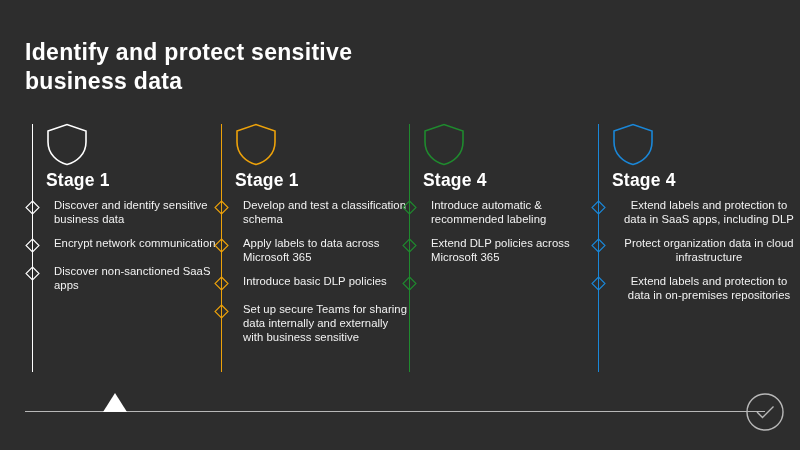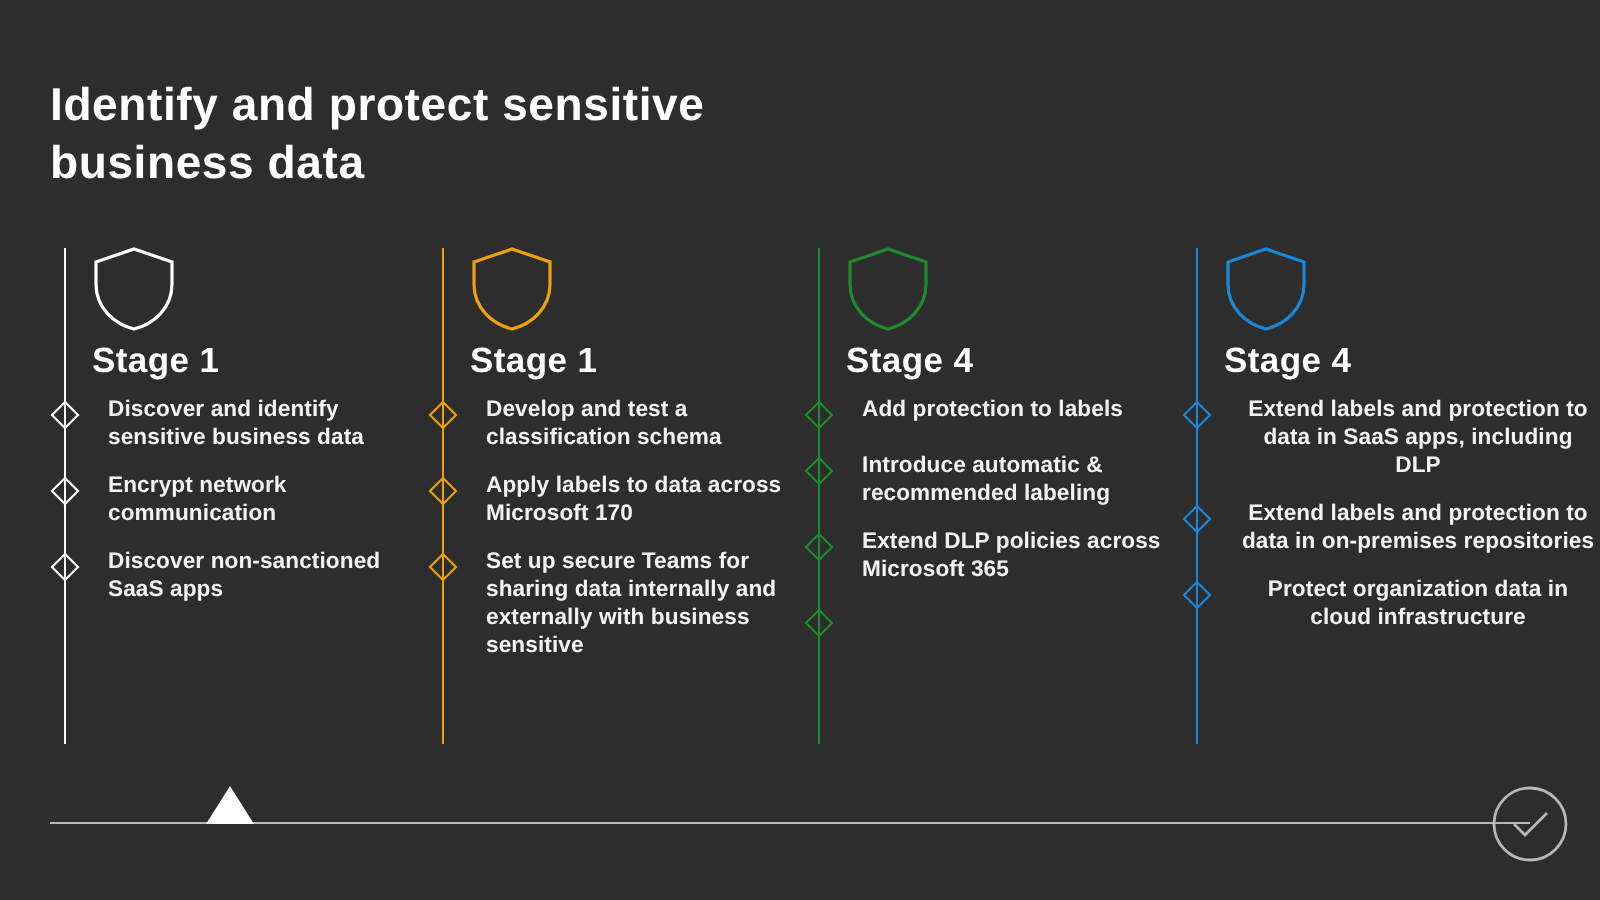--- a/index.html
+++ b/index.html
@@ -69,21 +69,20 @@
     position: absolute;
     left: -7.5px; top: 2px;
     width: 15px; height: 15px;
   }
   .bullet-text {
     display: block;
     font-size: 11.3px;
     line-height: 14px;
     color: #f2f2f2;
     letter-spacing: 0.05px;
-    font-weight: bold;
   }
 
   
   .bottom-line {
     position: absolute;
     left: 25px; top: 411px;
     width: 740px; height: 1.4px;
     background: #b8b8b8;
   }
   .bottom-triangle {
@@ -161,21 +160,29 @@
               </svg>
           </span>
           <span class="bullet-text">Develop and test a classification schema</span>
         </div>
         <div class="bullet">
           <span class="bullet-diamond">
             <svg viewBox="0 0 15 15" width="15" height="15">
                 <path d="M7.5 1 L14 7.5 L7.5 14 L1 7.5 Z" fill="none" stroke="#eda20a" stroke-width="1.1"></path>
               </svg>
           </span>
-          <span class="bullet-text">Apply labels to data across Microsoft 170</span>
+          <span class="bullet-text">Apply labels to data across Microsoft 365</span>
+        </div>
+        <div class="bullet">
+          <span class="bullet-diamond">
+            <svg viewBox="0 0 15 15" width="15" height="15">
+                <path d="M7.5 1 L14 7.5 L7.5 14 L1 7.5 Z" fill="none" stroke="#eda20a" stroke-width="1.1"></path>
+              </svg>
+          </span>
+          <span class="bullet-text">Introduce basic DLP policies</span>
         </div>
         <div class="bullet">
           <span class="bullet-diamond">
             <svg viewBox="0 0 15 15" width="15" height="15">
                 <path d="M7.5 1 L14 7.5 L7.5 14 L1 7.5 Z" fill="none" stroke="#eda20a" stroke-width="1.1"></path>
               </svg>
           </span>
           <span class="bullet-text">Set up secure Teams for sharing data internally and externally with business sensitive</span>
         </div>
       </div>
@@ -189,28 +196,20 @@
         </svg>
       </div>
       <div class="stage-label">Stage 4</div>
       <div class="bullets">
         <div class="bullet">
           <span class="bullet-diamond">
             <svg viewBox="0 0 15 15" width="15" height="15">
                 <path d="M7.5 1 L14 7.5 L7.5 14 L1 7.5 Z" fill="none" stroke="#1f8a2e" stroke-width="1.1"></path>
               </svg>
           </span>
-          <span class="bullet-text">Add protection to labels</span>
-        </div>
-        <div class="bullet">
-          <span class="bullet-diamond">
-            <svg viewBox="0 0 15 15" width="15" height="15">
-                <path d="M7.5 1 L14 7.5 L7.5 14 L1 7.5 Z" fill="none" stroke="#1f8a2e" stroke-width="1.1"></path>
-              </svg>
-          </span>
           <span class="bullet-text">Introduce automatic &amp; recommended labeling</span>
         </div>
         <div class="bullet">
           <span class="bullet-diamond">
             <svg viewBox="0 0 15 15" width="15" height="15">
                 <path d="M7.5 1 L14 7.5 L7.5 14 L1 7.5 Z" fill="none" stroke="#1f8a2e" stroke-width="1.1"></path>
               </svg>
           </span>
           <span class="bullet-text">Extend DLP policies across Microsoft 365</span>
         </div>
@@ -240,29 +239,29 @@
               </svg>
           </span>
           <span class="bullet-text">Extend labels and protection to data in SaaS apps, including DLP</span>
         </div>
         <div class="bullet">
           <span class="bullet-diamond">
             <svg viewBox="0 0 15 15" width="15" height="15">
                 <path d="M7.5 1 L14 7.5 L7.5 14 L1 7.5 Z" fill="none" stroke="#1a87d8" stroke-width="1.1"></path>
               </svg>
           </span>
+          <span class="bullet-text">Protect organization data in cloud infrastructure</span>
+        </div>
+        <div class="bullet">
+          <span class="bullet-diamond">
+            <svg viewBox="0 0 15 15" width="15" height="15">
+                <path d="M7.5 1 L14 7.5 L7.5 14 L1 7.5 Z" fill="none" stroke="#1a87d8" stroke-width="1.1"></path>
+              </svg>
+          </span>
           <span class="bullet-text">Extend labels and protection to data in on-premises repositories</span>
-        </div>
-        <div class="bullet">
-          <span class="bullet-diamond">
-            <svg viewBox="0 0 15 15" width="15" height="15">
-                <path d="M7.5 1 L14 7.5 L7.5 14 L1 7.5 Z" fill="none" stroke="#1a87d8" stroke-width="1.1"></path>
-              </svg>
-          </span>
-          <span class="bullet-text">Protect organization data in cloud infrastructure</span>
         </div>
       </div>
     </div>
 
   </div>
 
   <div class="bottom-line"></div>
   <div class="bottom-triangle"></div>
   <div class="bottom-check">
     <svg viewBox="0 0 40 40" width="40" height="40">

